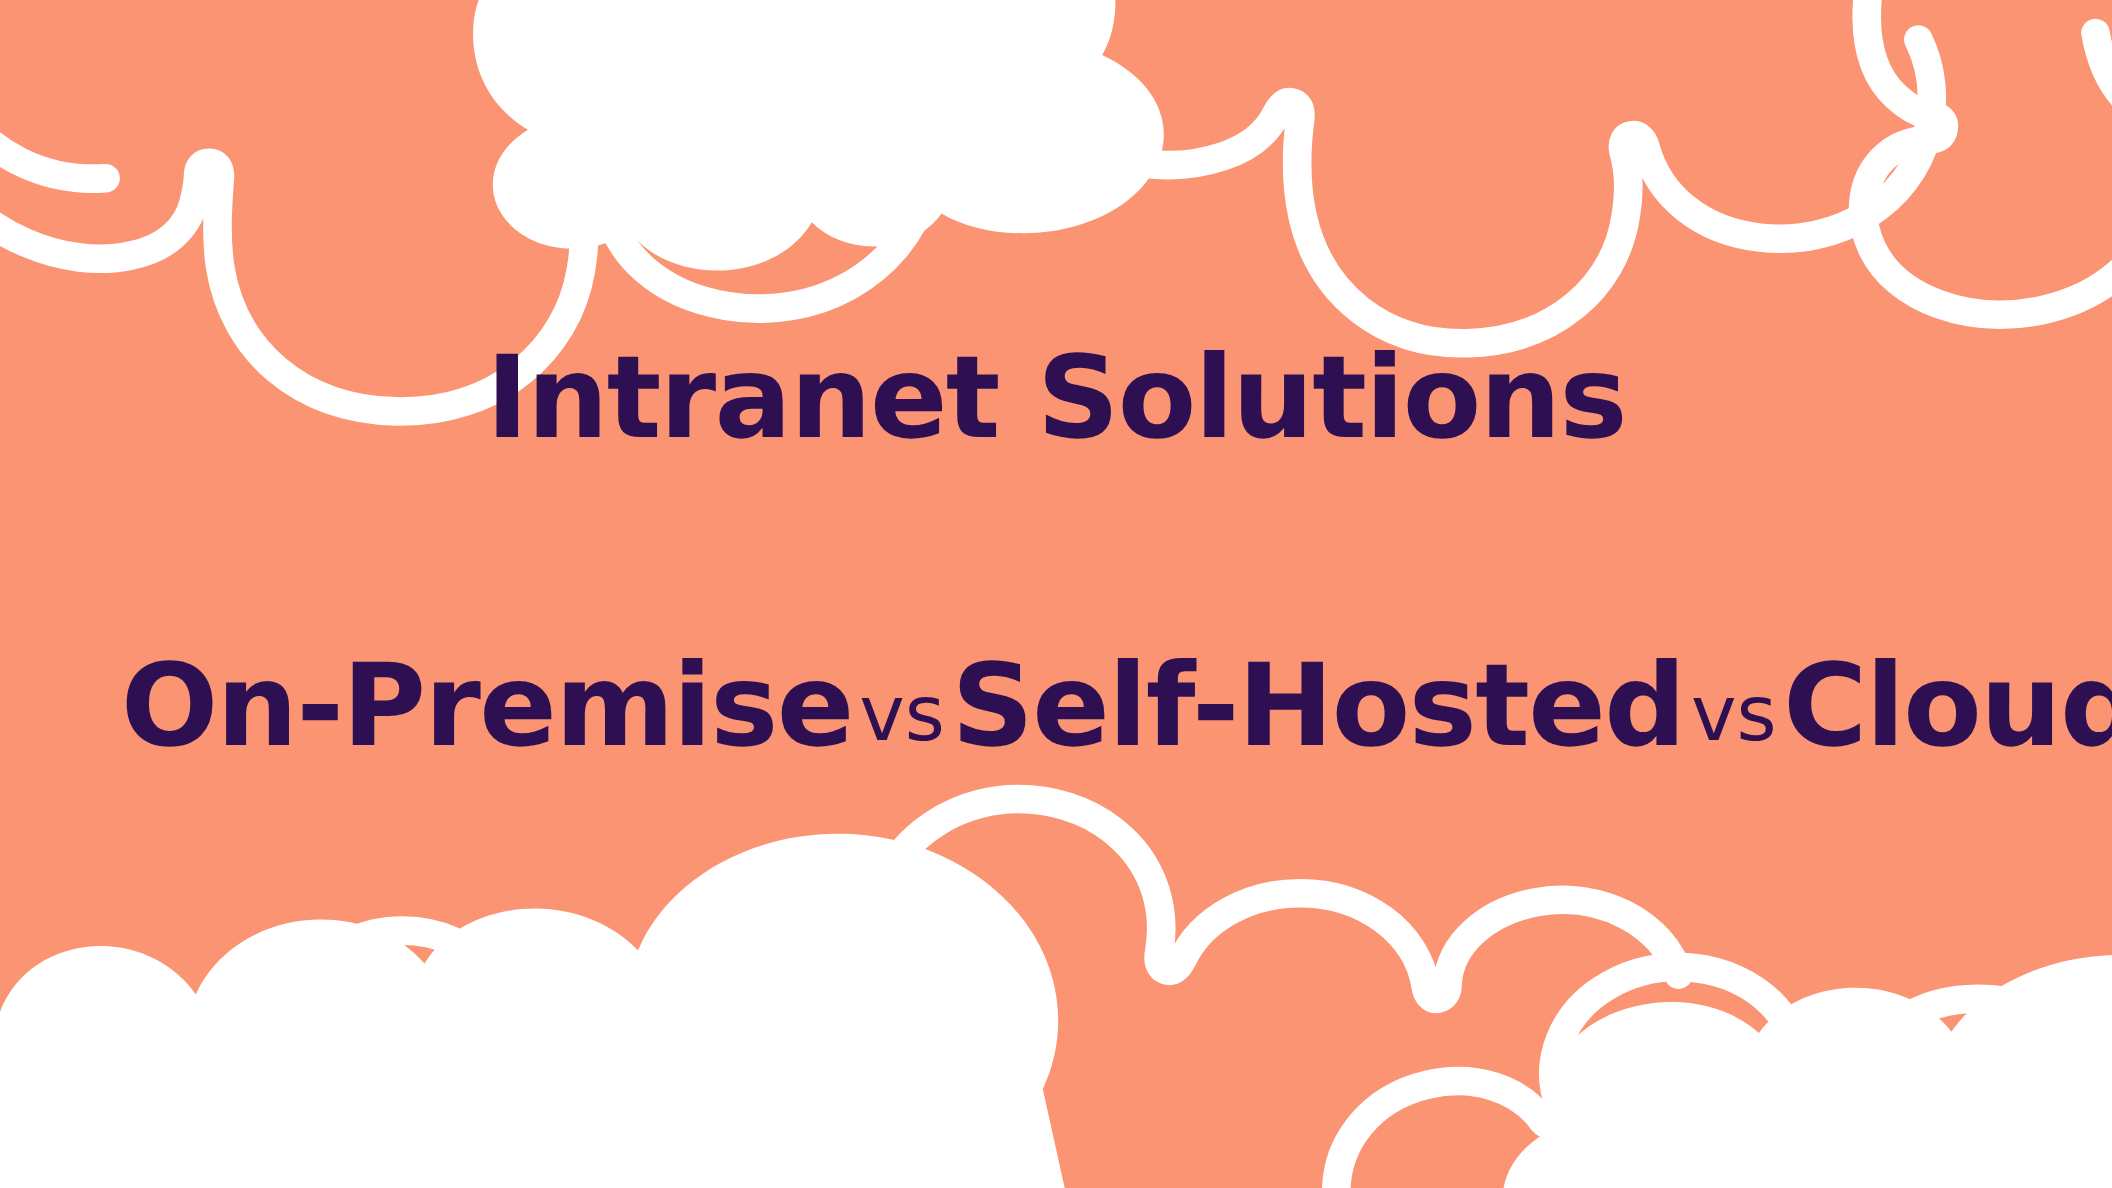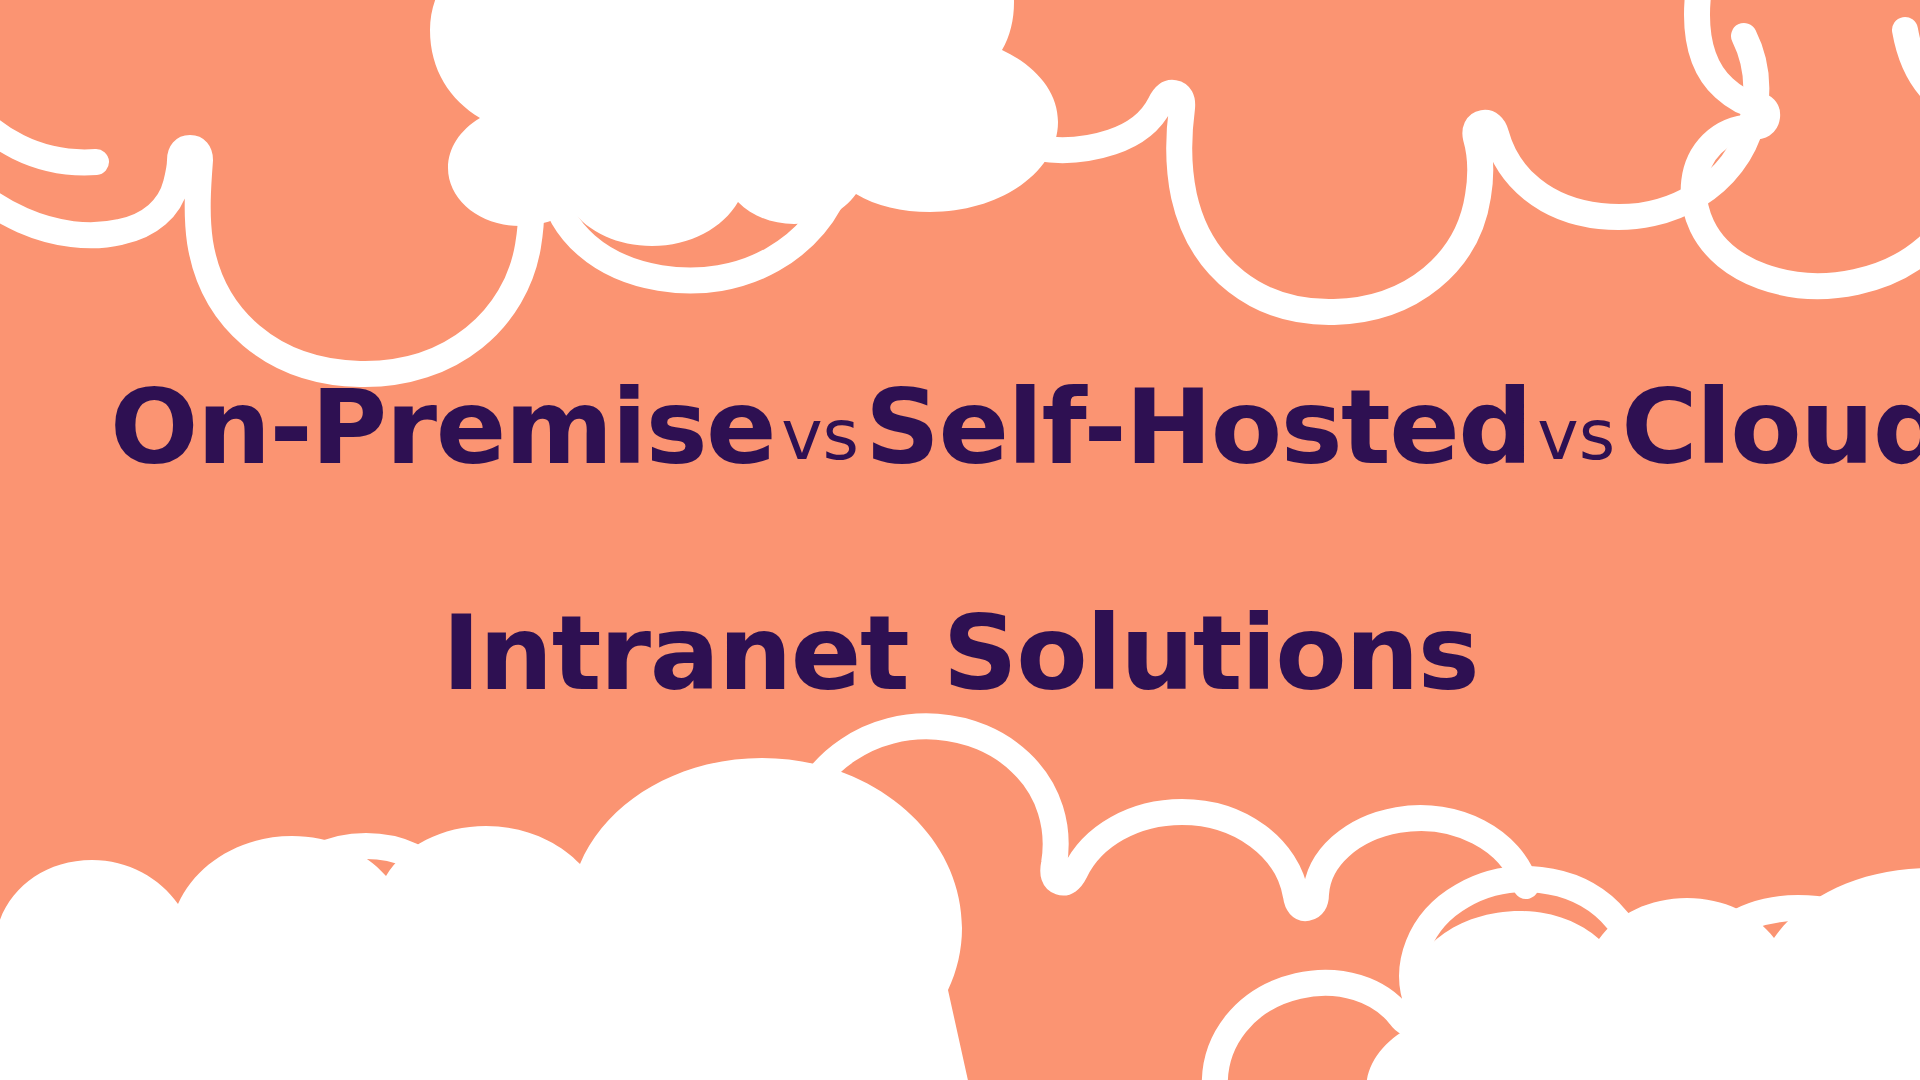--- a/index.html
+++ b/index.html
@@ -206,21 +206,21 @@
                C 1700 938 1744 908 1798 908
                C 1848 908 1890 932 1906 966"></path>
 
       <path fill="none" stroke="#FFFFFF" stroke-width="26" stroke-linecap="round" stroke-linejoin="round" d="M 290 884
                C 300 862 330 846 366 846
                C 400 846 428 860 440 880"></path>
     </g>
   </svg>
 
   <div id="title-block">
+    <h1 class="title-line title-line-2" style="color: rgb(46, 16, 82);">
+      <span>Intranet Solutions</span>
+    </h1>
     <h1 class="title-line title-line-1" style="color: rgb(46, 16, 82);">
       <span>On-Premise</span><span class="vs">vs</span><span>Self-Hosted</span><span class="vs">vs</span><span>Cloud</span>
     </h1>
-    <h1 class="title-line title-line-2" style="color: rgb(46, 16, 82);">
-      <span>Intranet Solutions</span>
-    </h1>
   </div>
 
 </div>
 
 </body></html>

